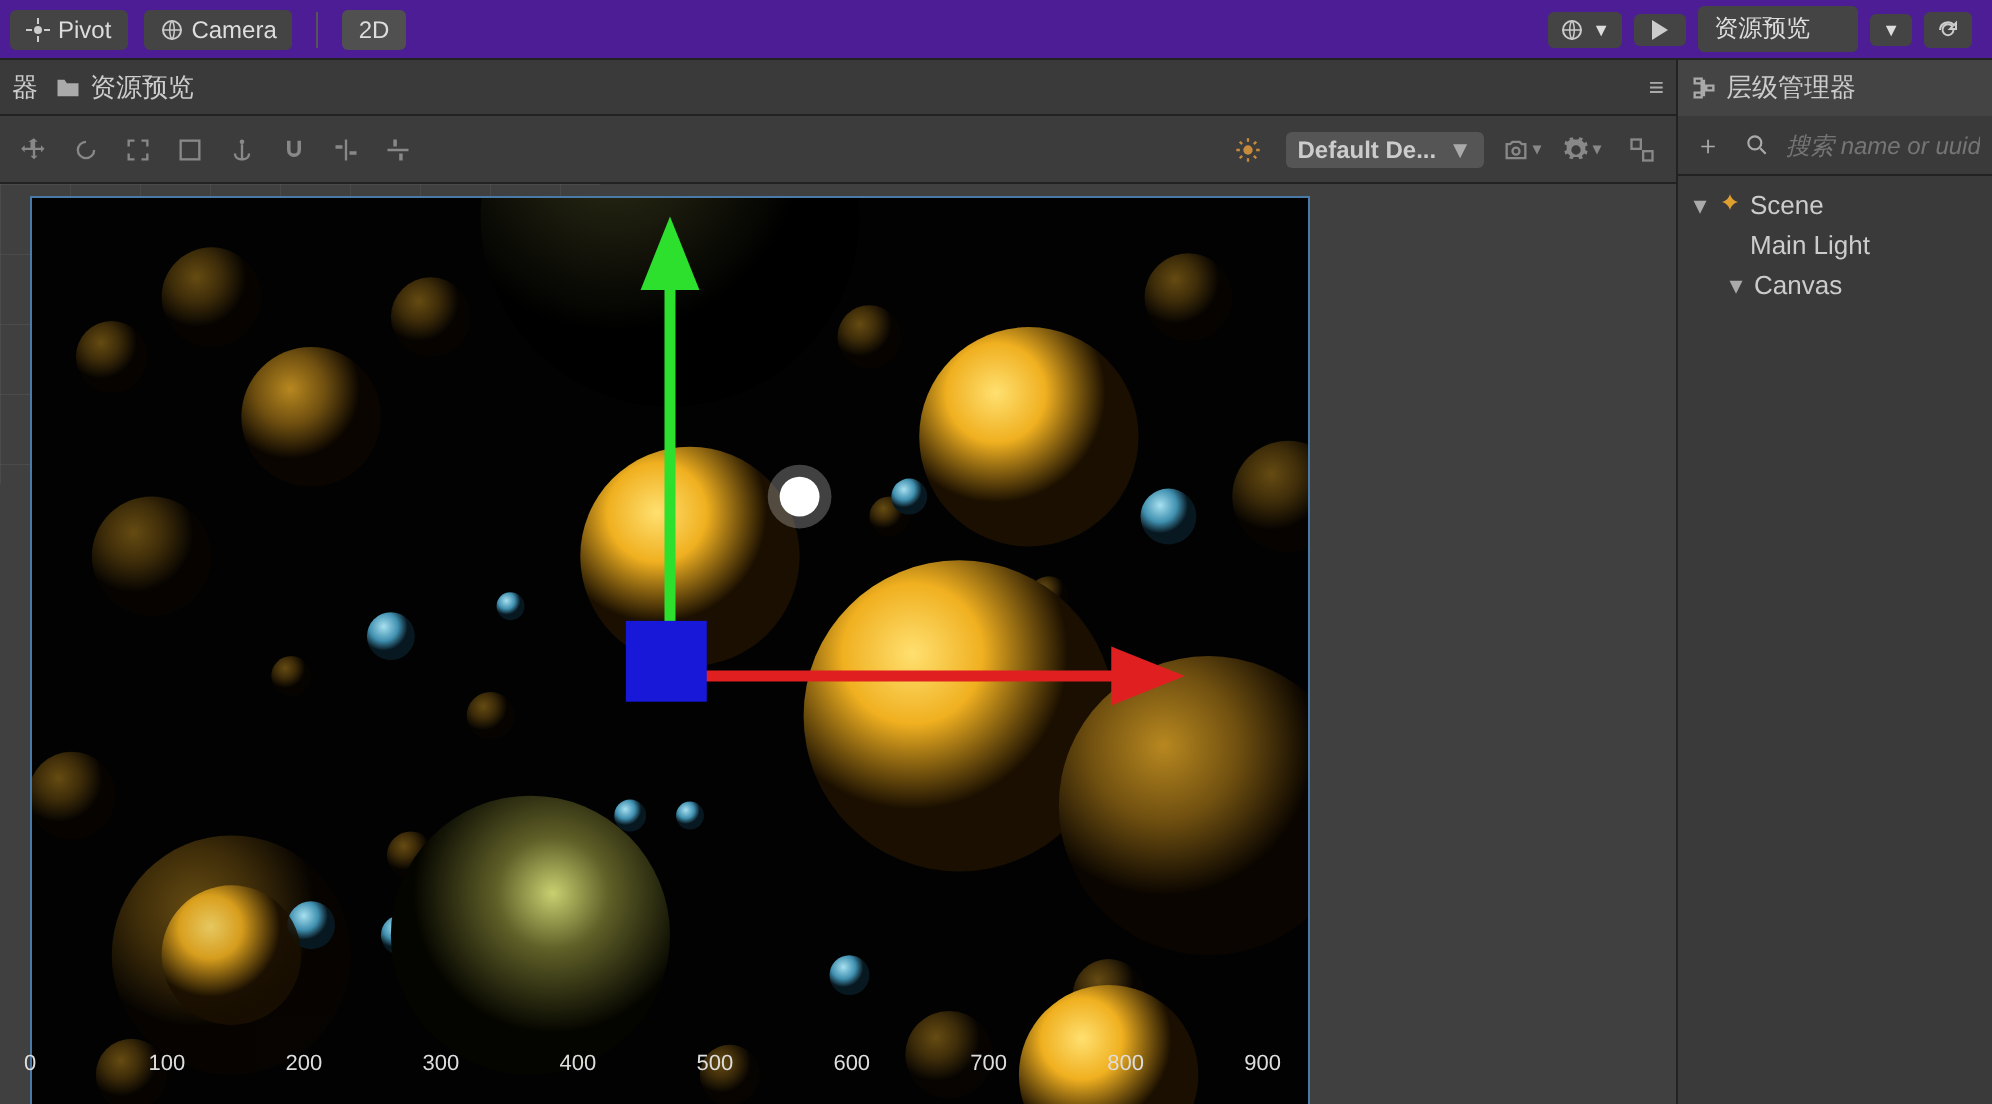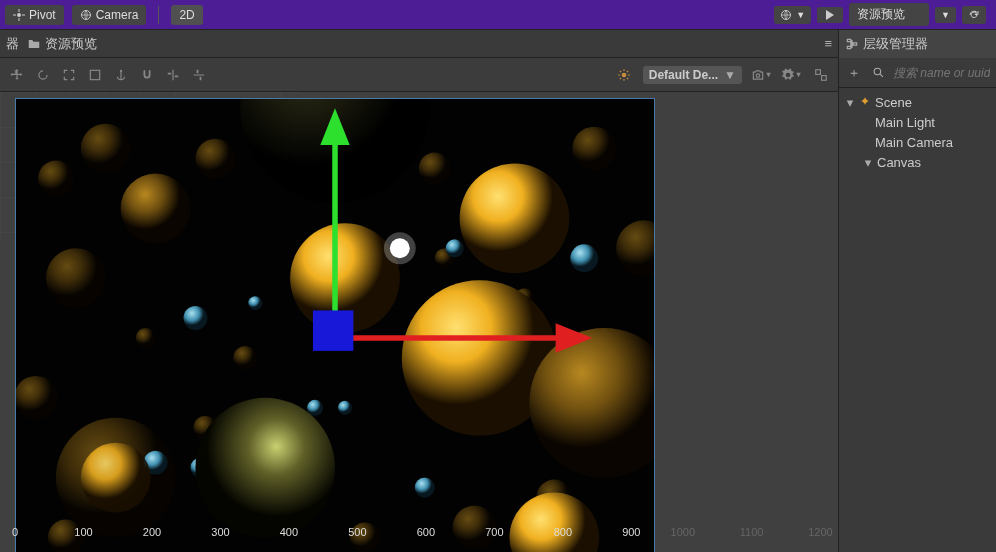--- a/index.html
+++ b/index.html
@@ -309,25 +309,20 @@
           <span style="left:10.7%">100</span>
           <span style="left:21.4%">200</span>
           <span style="left:32.1%">300</span>
           <span style="left:42.8%">400</span>
           <span style="left:53.5%">500</span>
           <span style="left:64.2%">600</span>
           <span style="left:74.9%">700</span>
           <span style="left:85.6%">800</span>
           <span style="left:96.3%">900</span>
         </div>
-        <div class="rulerx2">
-          <span style="left:8%">1000</span>
-          <span style="left:51%">1100</span>
-          <span style="left:94%">1200</span>
-        </div>
       </div>
     </div>
 
     <div class="right">
       <div class="right-title">
         <svg width="14" height="14" viewBox="0 0 24 24">
             <path d="M4 4h6v4H4zM14 10h6v4h-6zM4 16h6v4H4zM10 6h2v12h-2zM12 12h2" stroke="#aaa" fill="none" stroke-width="2"></path>
           </svg>
         <span>层级管理器</span>
       </div>
@@ -349,24 +344,20 @@
           <svg width="12" height="12" viewBox="0 0 24 24">
               <path d="M12 2c1 4 4 7 8 8-4 1-7 4-8 8-1-4-4-7-8-8 4-1 7-4 8-8z" fill="#e0a030"></path>
             </svg>
           <span>Scene</span>
         </div>
         <div class="tree-row">
           <span class="tree-ind" style="width:26px"></span>
           <span>Main Light</span>
         </div>
         <div class="tree-row">
-          <span class="tree-ind" style="width:26px"></span>
-          <span>Main Camera</span>
-        </div>
-        <div class="tree-row">
           <span class="tree-ind" style="width:14px"></span>
           <span class="arr">▾</span>
           <span>Canvas</span>
         </div>
       </div>
     </div>
   </div>
 </div>
 
 </body></html>

